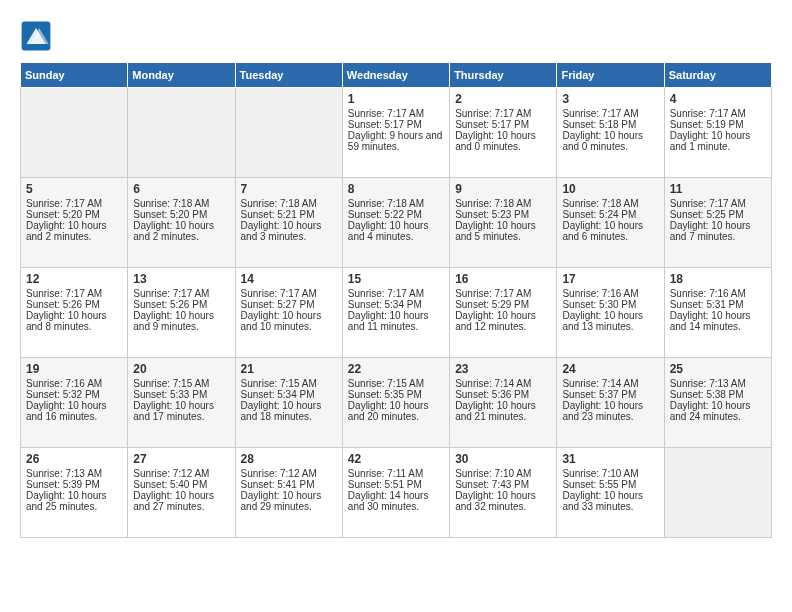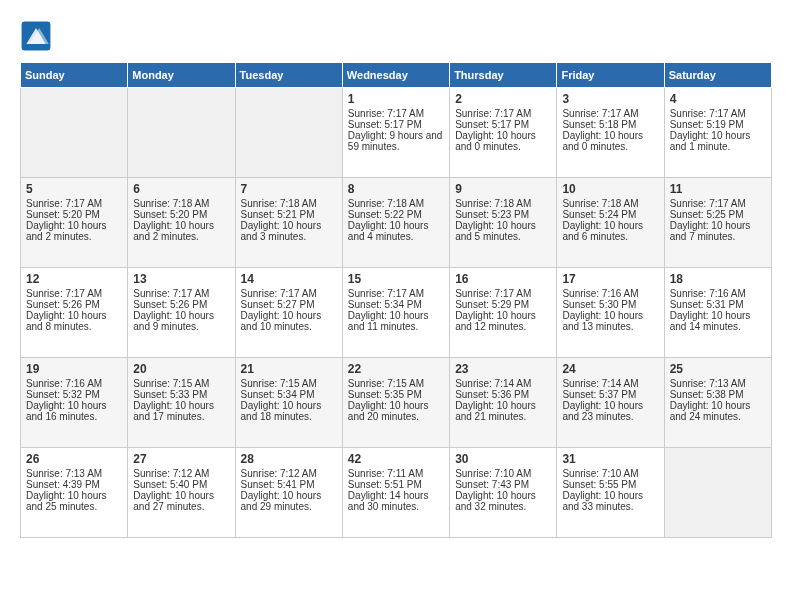--- a/index.html
+++ b/index.html
@@ -271,21 +271,21 @@
           <span class="day-num">25</span>
           <div>Sunrise: 7:13 AM</div>
           <div>Sunset: 5:38 PM</div>
           <div>Daylight: 10 hours and 24 minutes.</div>
         </td>
       </tr>
       <tr>
         <td>
           <span class="day-num">26</span>
           <div>Sunrise: 7:13 AM</div>
-          <div>Sunset: 4:39 PM</div>
+          <div>Sunset: 5:39 PM</div>
           <div>Daylight: 10 hours and 25 minutes.</div>
         </td>
         <td>
           <span class="day-num">27</span>
           <div>Sunrise: 7:12 AM</div>
           <div>Sunset: 5:40 PM</div>
           <div>Daylight: 10 hours and 27 minutes.</div>
         </td>
         <td>
           <span class="day-num">28</span>

